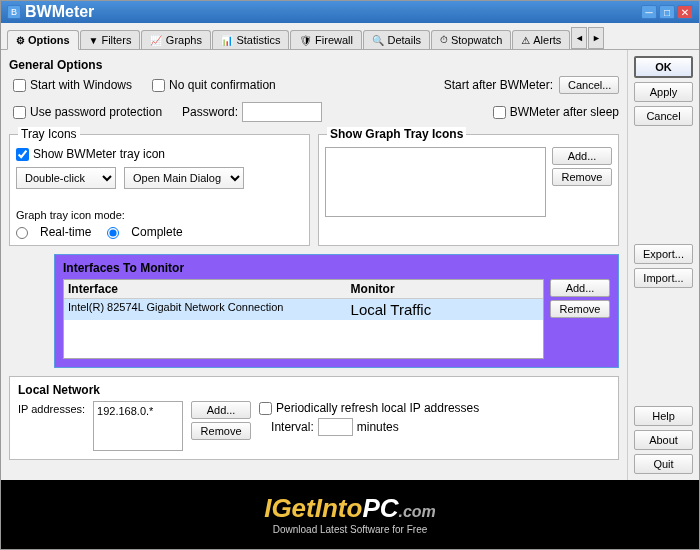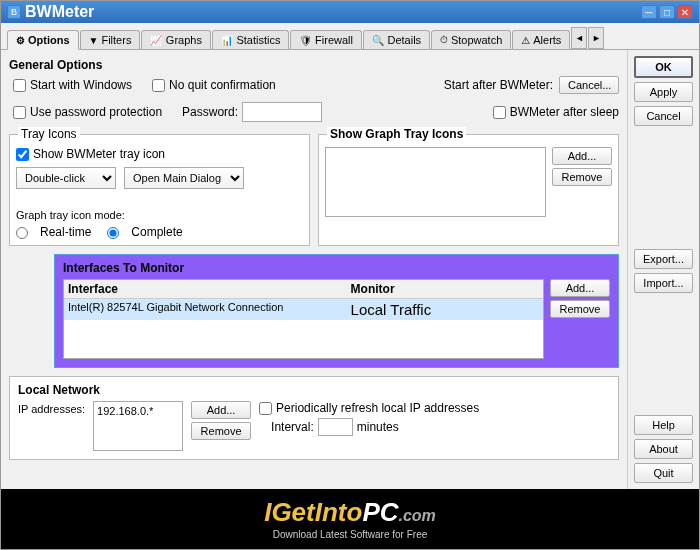--- a/index.html
+++ b/index.html
@@ -469,21 +469,21 @@
       <div class="btn-spacer"></div>
       <button class="btn">Export...</button>
       <button class="btn">Import...</button>
       <div class="btn-spacer"></div>
       <button class="btn">Help</button>
       <button class="btn">About</button>
       <button class="btn">Quit</button>
     </div>
   </div>
 
-  <div style="position:relative; height:60px; background:black; display:flex; align-items:center; justify-content:center; overflow:hidden;">
+  <div style="position:relative; height:69px; background:black; display:flex; align-items:center; justify-content:center; overflow:hidden;">
     <div style="display:flex; flex-direction:column; align-items:center;">
       <div style="font-size:26px; font-weight:900; font-style:italic; color:white; line-height:1.1;">
         <span style="color:#f0c040;">IGetInto</span><span style="color:white;">PC</span><span style="color:#aaa; font-size:16px;">.com</span>
       </div>
       <div style="color:#ccc; font-size:10px; margin-top:2px;">Download Latest Software for Free</div>
     </div>
   </div>
 </div>
 
 </body></html>

